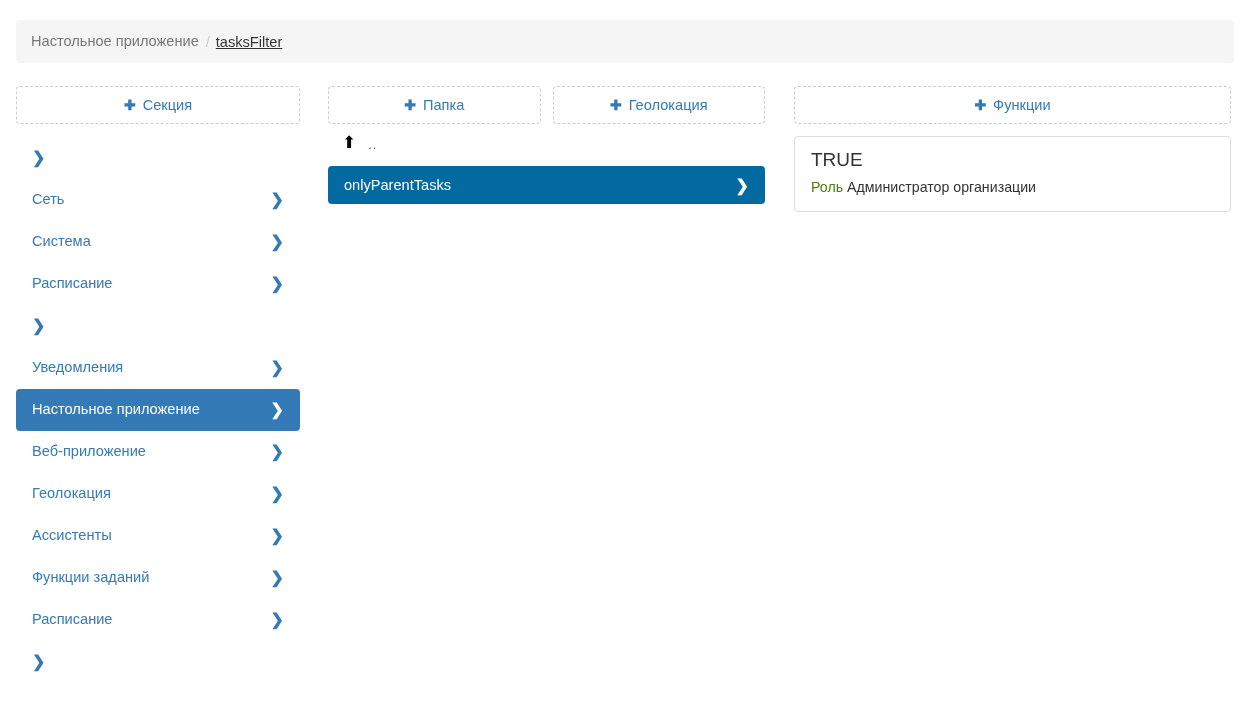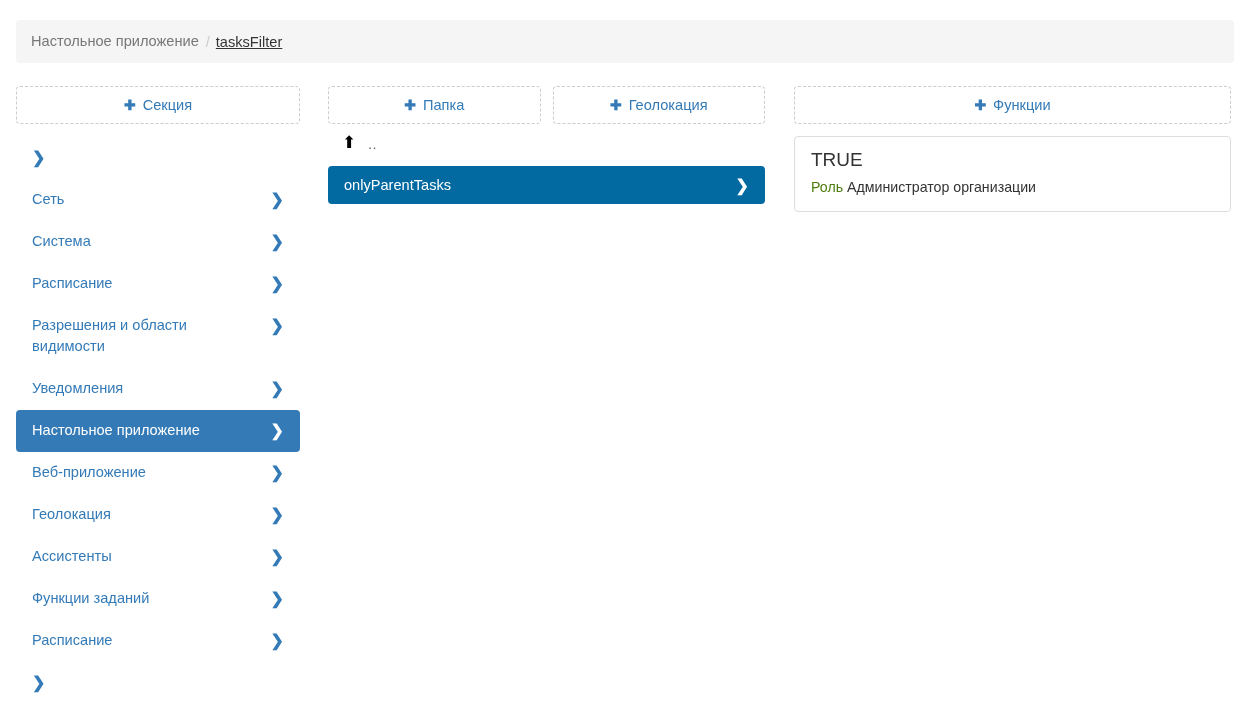--- a/index.html
+++ b/index.html
@@ -188,21 +188,20 @@
         </div>
         <div class="list-item">
           <span class="label">Система</span>
           <span class="chev">❯</span>
         </div>
         <div class="list-item">
           <span class="label">Расписание</span>
           <span class="chev">❯</span>
         </div>
         <div class="list-item">
-          <span class="label">Разрешения и области видимости</span>
           <span class="chev">❯</span>
         </div>
         <div class="list-item">
           <span class="label">Уведомления</span>
           <span class="chev">❯</span>
         </div>
         <div class="list-item active">
           <span class="label">Настольное приложение</span>
           <span class="chev">❯</span>
         </div>

